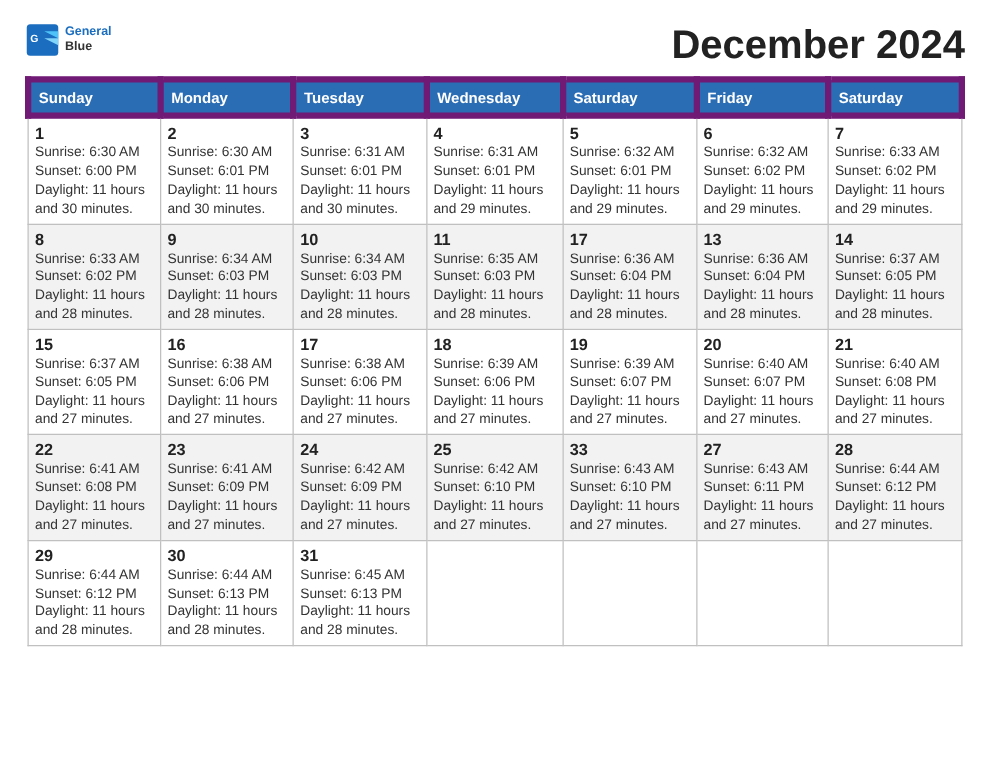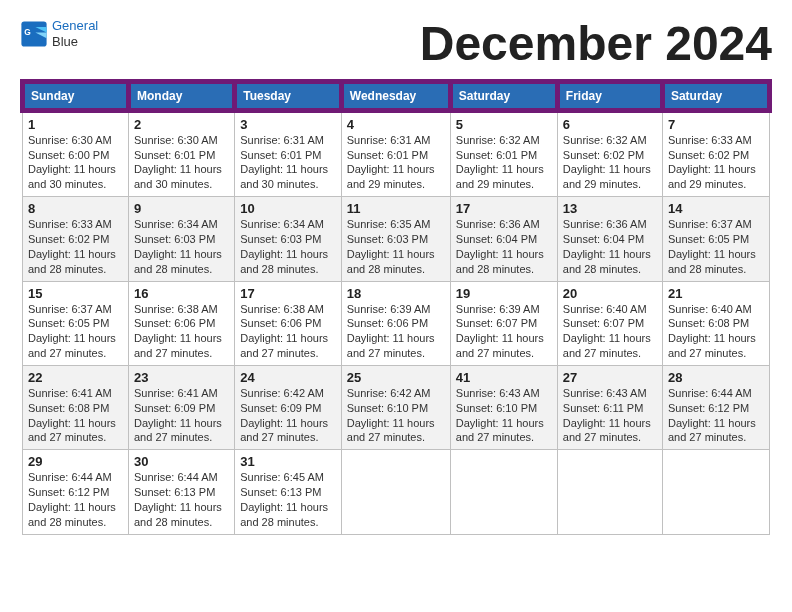--- a/index.html
+++ b/index.html
@@ -19,37 +19,37 @@
       justify-content: space-between;
       align-items: flex-start;
       margin-bottom: 4px;
     }
     .logo {
       display: flex;
       align-items: center;
       gap: 4px;
     }
     .logo-text {
-      font-size: 13px;
-      font-weight: normal;
+      font-size: 10px;
+      font-weight: bold;
       color: #333;
       line-height: 1.2;
     }
     .logo-text span {
       color: #1a6dbf;
     }
     .logo-icon {
       width: 28px;
       height: 28px;
     }
     .title-block {
       text-align: right;
     }
     .month-title {
-      font-size: 48px;
+      font-size: 32px;
       font-weight: bold;
       color: #222;
       line-height: 1.1;
     }
     .location {
       font-size: 15px;
       color: #444;
       margin-top: 2px;
     }
     .calendar {
@@ -331,21 +331,21 @@
       </td>
           <td>
         <span class="day-num">25</span>
         <div class="day-info">
           Sunrise: 6:42 AM<br>
           Sunset: 6:10 PM<br>
           Daylight: 11 hours and 27 minutes.
         </div>
       </td>
           <td>
-        <span class="day-num">41</span>
+        <span class="day-num">33</span>
         <div class="day-info">
           Sunrise: 6:43 AM<br>
           Sunset: 6:10 PM<br>
           Daylight: 11 hours and 27 minutes.
         </div>
       </td>
           <td>
         <span class="day-num">27</span>
         <div class="day-info">
           Sunrise: 6:43 AM<br>

